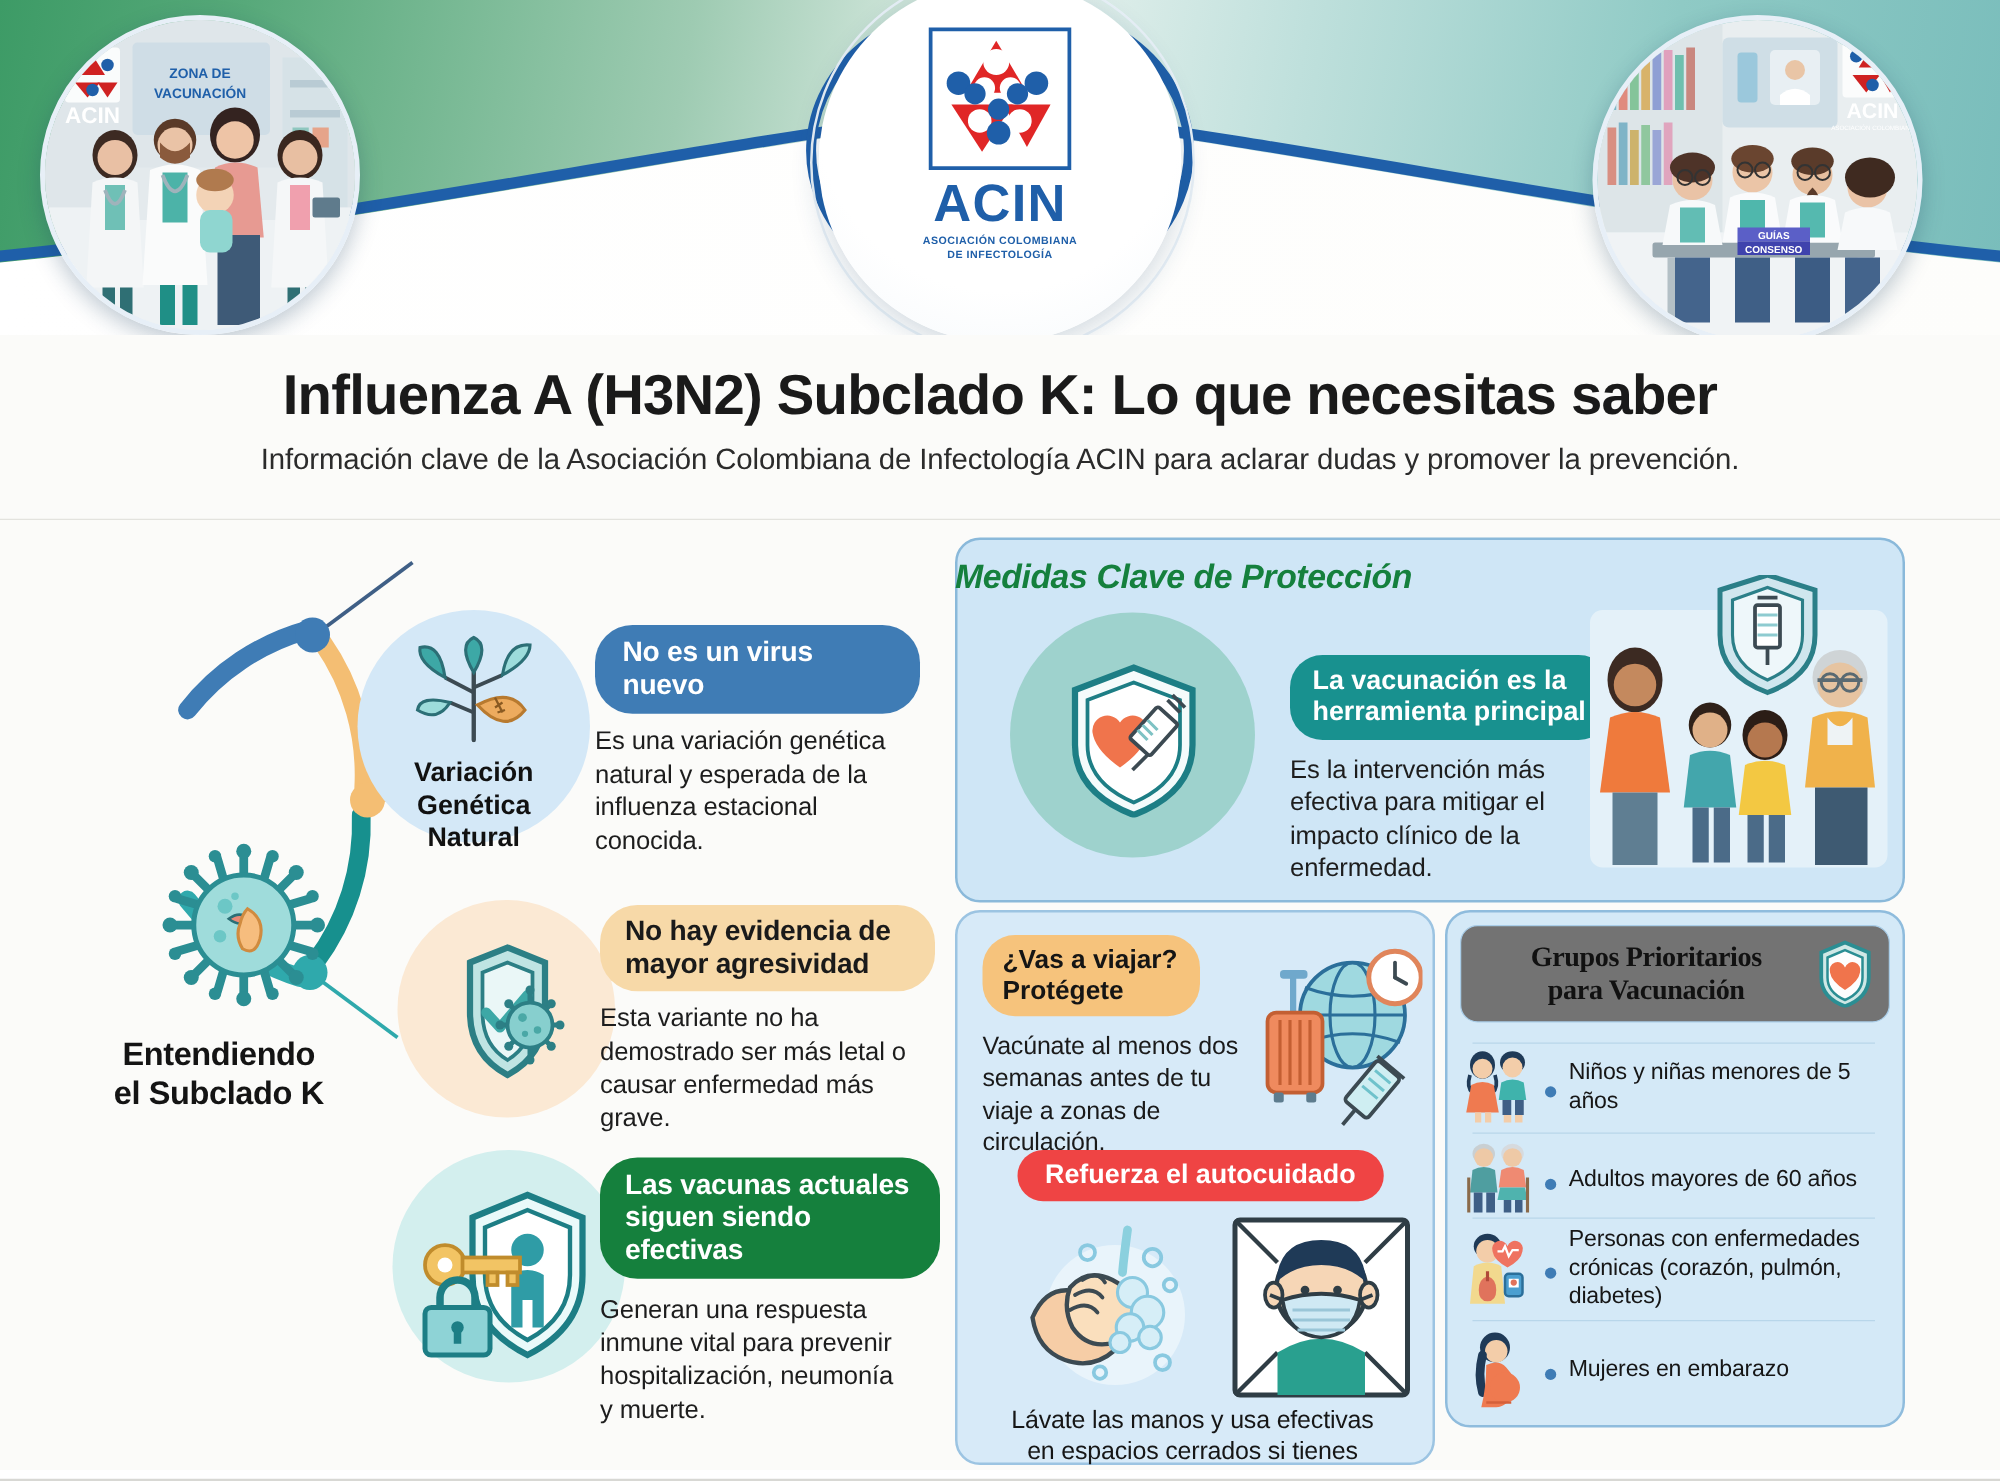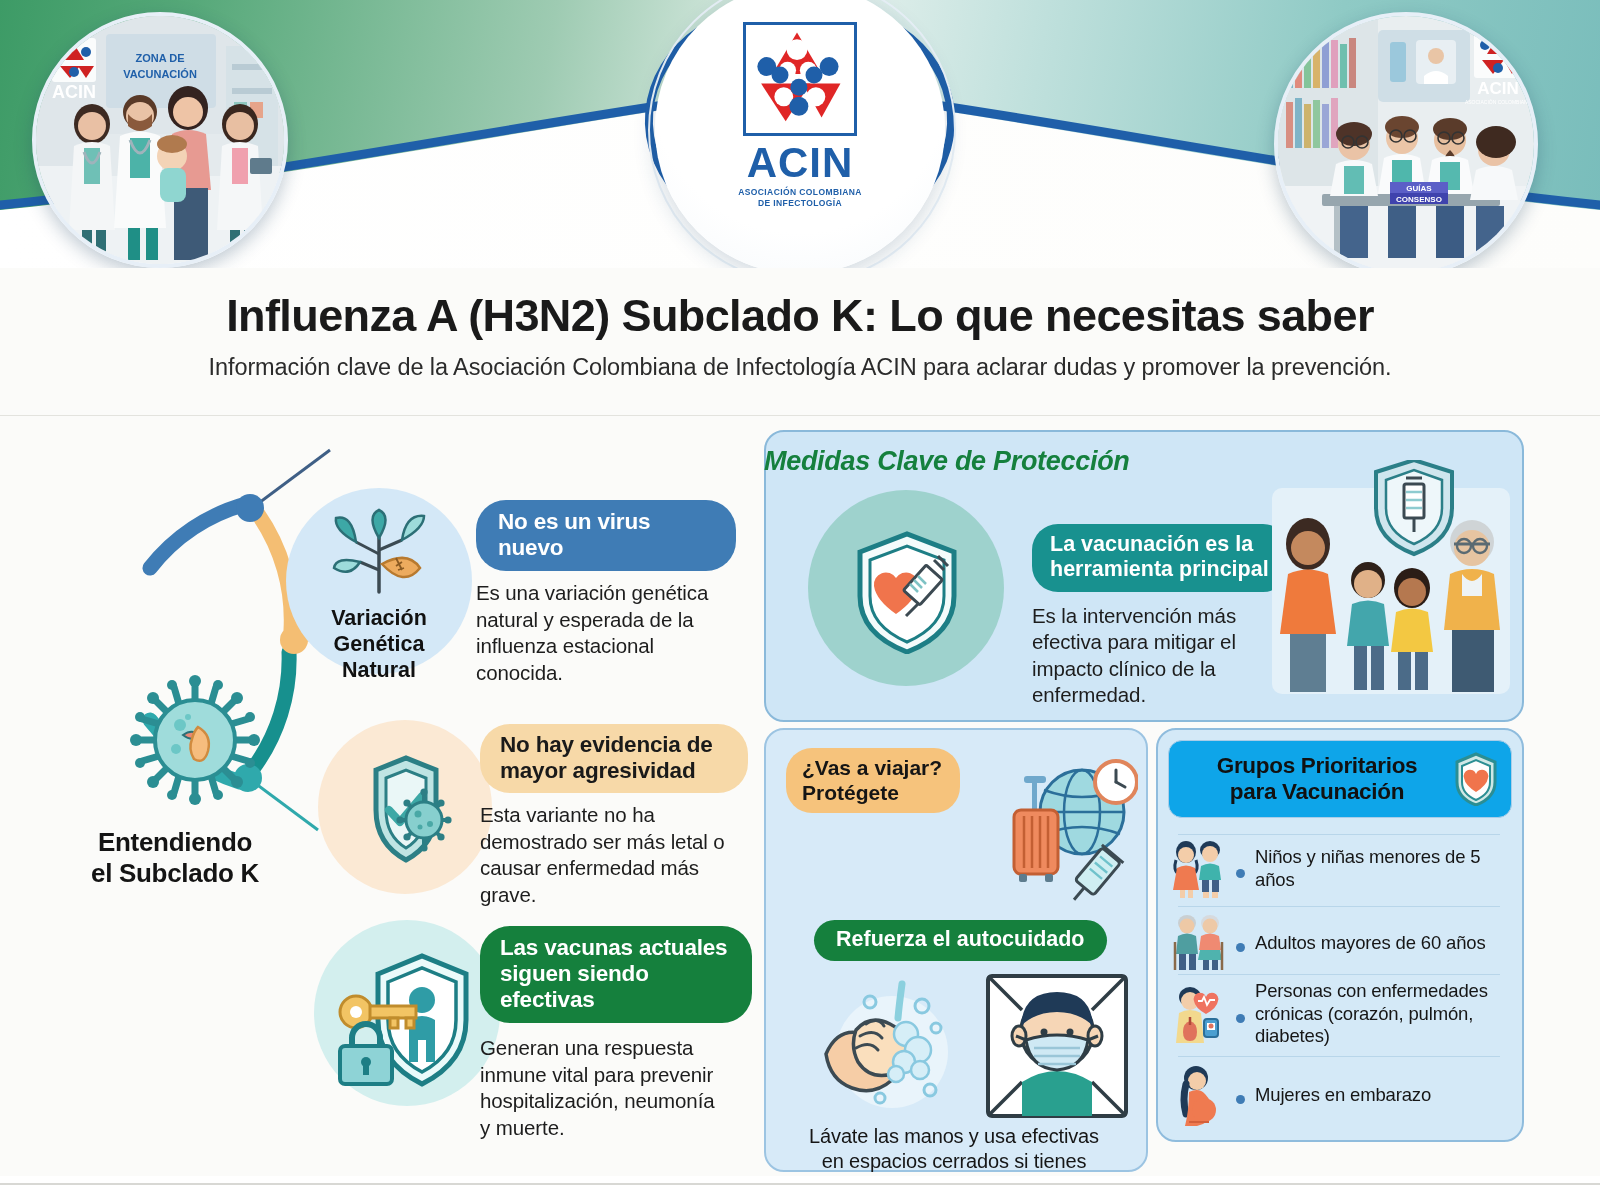--- a/index.html
+++ b/index.html
@@ -68,27 +68,27 @@
     font-size:27px;font-weight:bold;color:#15803d;letter-spacing:-.3px;font-style:italic;}
   .teal-circle{position:absolute;left:44px;top:60px;width:196px;height:196px;border-radius:50%;background:#9ed2cd;}
 
   .pill-green{background:#18918f;color:#fff;border-radius:26px;display:inline-block;
      padding:8px 20px 9px 18px;font-size:21.5px;font-weight:bold;line-height:1.18;}
 
   .panel-travel{position:absolute;left:0;top:298px;width:380px;height:440px;border-radius:20px;
     background:#d7eaf8;border:2px solid #9cc4e2;}
   .pill-amber{background:#f6c37c;color:#151515;border-radius:26px;display:inline-block;
      padding:7px 18px 8px 16px;font-size:21px;font-weight:bold;line-height:1.2;}
-  .pill-darkblue{background:#15803d;color:#fff;border-radius:26px;display:inline-block;
+  .pill-darkblue{background:#ef4444;color:#fff;border-radius:26px;display:inline-block;
      padding:7px 22px 8px 22px;font-size:21.5px;font-weight:bold;line-height:1.2;}
 
   .panel-groups{position:absolute;left:392px;top:298px;width:364px;height:410px;border-radius:20px;
     background:#d4e9f7;border:2px solid #8fbcdd;}
   .groups-head{position:absolute;left:10px;top:10px;width:344px;height:78px;border-radius:14px;
-    background:#0ea5e9;border:1px solid #a9cde8;display:flex;align-items:center;padding:0 12px;box-sizing:border-box;}
+    background:#737373;border:1px solid #a9cde8;display:flex;align-items:center;padding:0 12px;box-sizing:border-box;font-family:Liberation Serif, serif;}
   .groups-head-txt{font-size:22.5px;font-weight:bold;color:#111;line-height:1.16;flex:1;text-align:center;letter-spacing:-.3px;}
   .group-row{position:absolute;left:12px;width:340px;display:flex;align-items:center;gap:10px;}
   .group-div{position:absolute;left:20px;width:322px;height:1px;background:#b8d6ea;}
   .group-icon{width:56px;height:62px;flex:0 0 56px;}
   .group-bullet{width:9px;height:9px;border-radius:50%;background:#3f7cb5;flex:0 0 9px;margin-top:9px;}
   .group-txt{font-size:18.5px;color:#161616;line-height:1.22;letter-spacing:-.15px;}
 
   .care-caption{position:absolute;font-size:20px;color:#161616;line-height:1.25;text-align:center;letter-spacing:-.15px;}
   .travel-body{font-size:20px;color:#1a1a1a;line-height:1.28;letter-spacing:-.15px;}
 
@@ -530,20 +530,21 @@
       <path d="M186 114 q22 -10 44 0 l6 56 h-56z" fill="#f0b24b"></path>
       <path d="M198 114 q10 14 20 0 l0 22 h-20z" fill="#eef3f5"></path>
       <rect x="188" y="170" width="42" height="62" fill="#3e5a72"></rect>
     </svg>
 
     <div class="panel-travel"></div>
     <div style="position:absolute;left:22px;top:318px;width:230px;">
       <div class="pill-amber">
         <span>¿Vas a viajar?</span><br><span>Protégete</span>
       </div>
+      <div class="travel-body" style="width:218px;margin-top:12px;">Vacúnate al menos dos semanas antes de tu viaje a zonas de circulación.</div>
     </div>
 
     <svg style="position:absolute;left:244px;top:326px;" width="130" height="160" viewBox="0 0 130 160">
       <circle cx="74" cy="56" r="42" fill="#9fd9e0" stroke="#2b6f9a" stroke-width="3"></circle>
       <ellipse cx="74" cy="56" rx="18" ry="42" fill="none" stroke="#2b6f9a" stroke-width="2.5"></ellipse>
       <line x1="32" y1="56" x2="116" y2="56" stroke="#2b6f9a" stroke-width="2.5"></line>
       <path d="M36 34 q38 14 76 0" fill="none" stroke="#2b6f9a" stroke-width="2.5"></path>
       <path d="M36 78 q38 -14 76 0" fill="none" stroke="#2b6f9a" stroke-width="2.5"></path>
       <circle cx="108" cy="26" r="21" fill="#ffffff" stroke="#e0855b" stroke-width="4"></circle>
       <line x1="108" y1="26" x2="108" y2="14" stroke="#3c4a52" stroke-width="3" stroke-linecap="round"></line>

